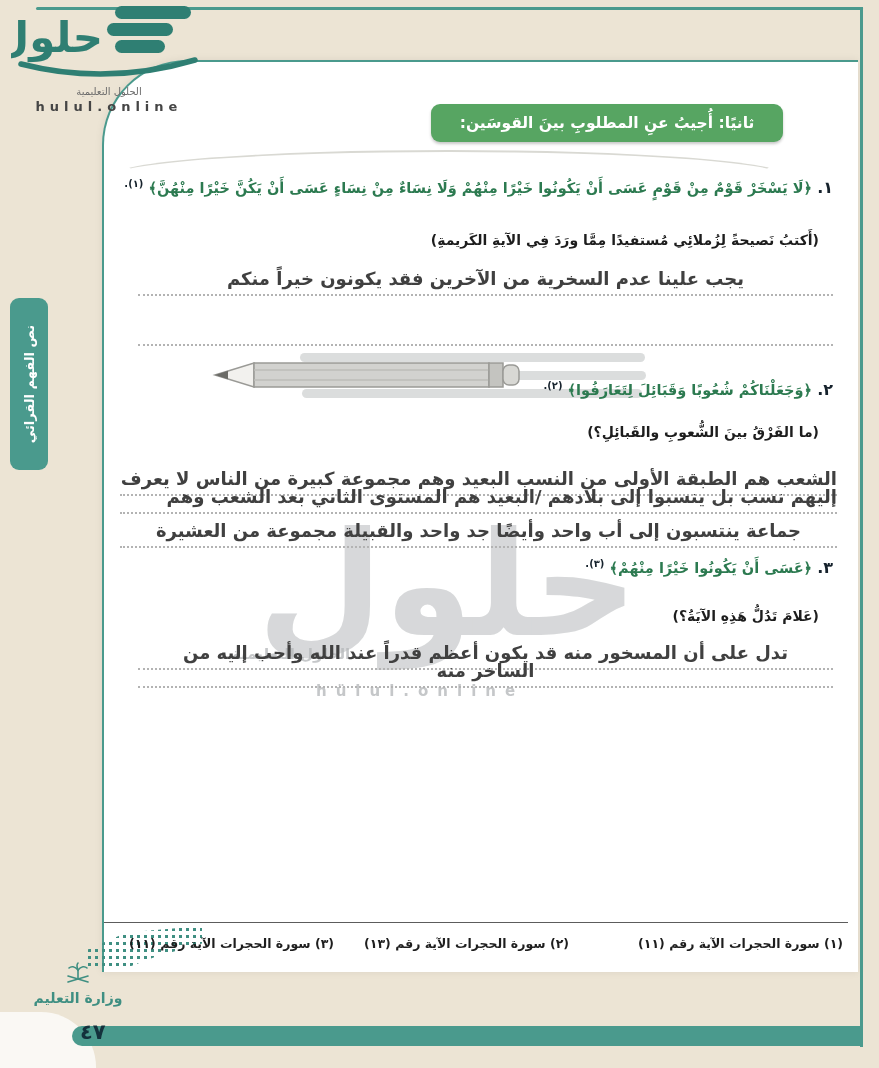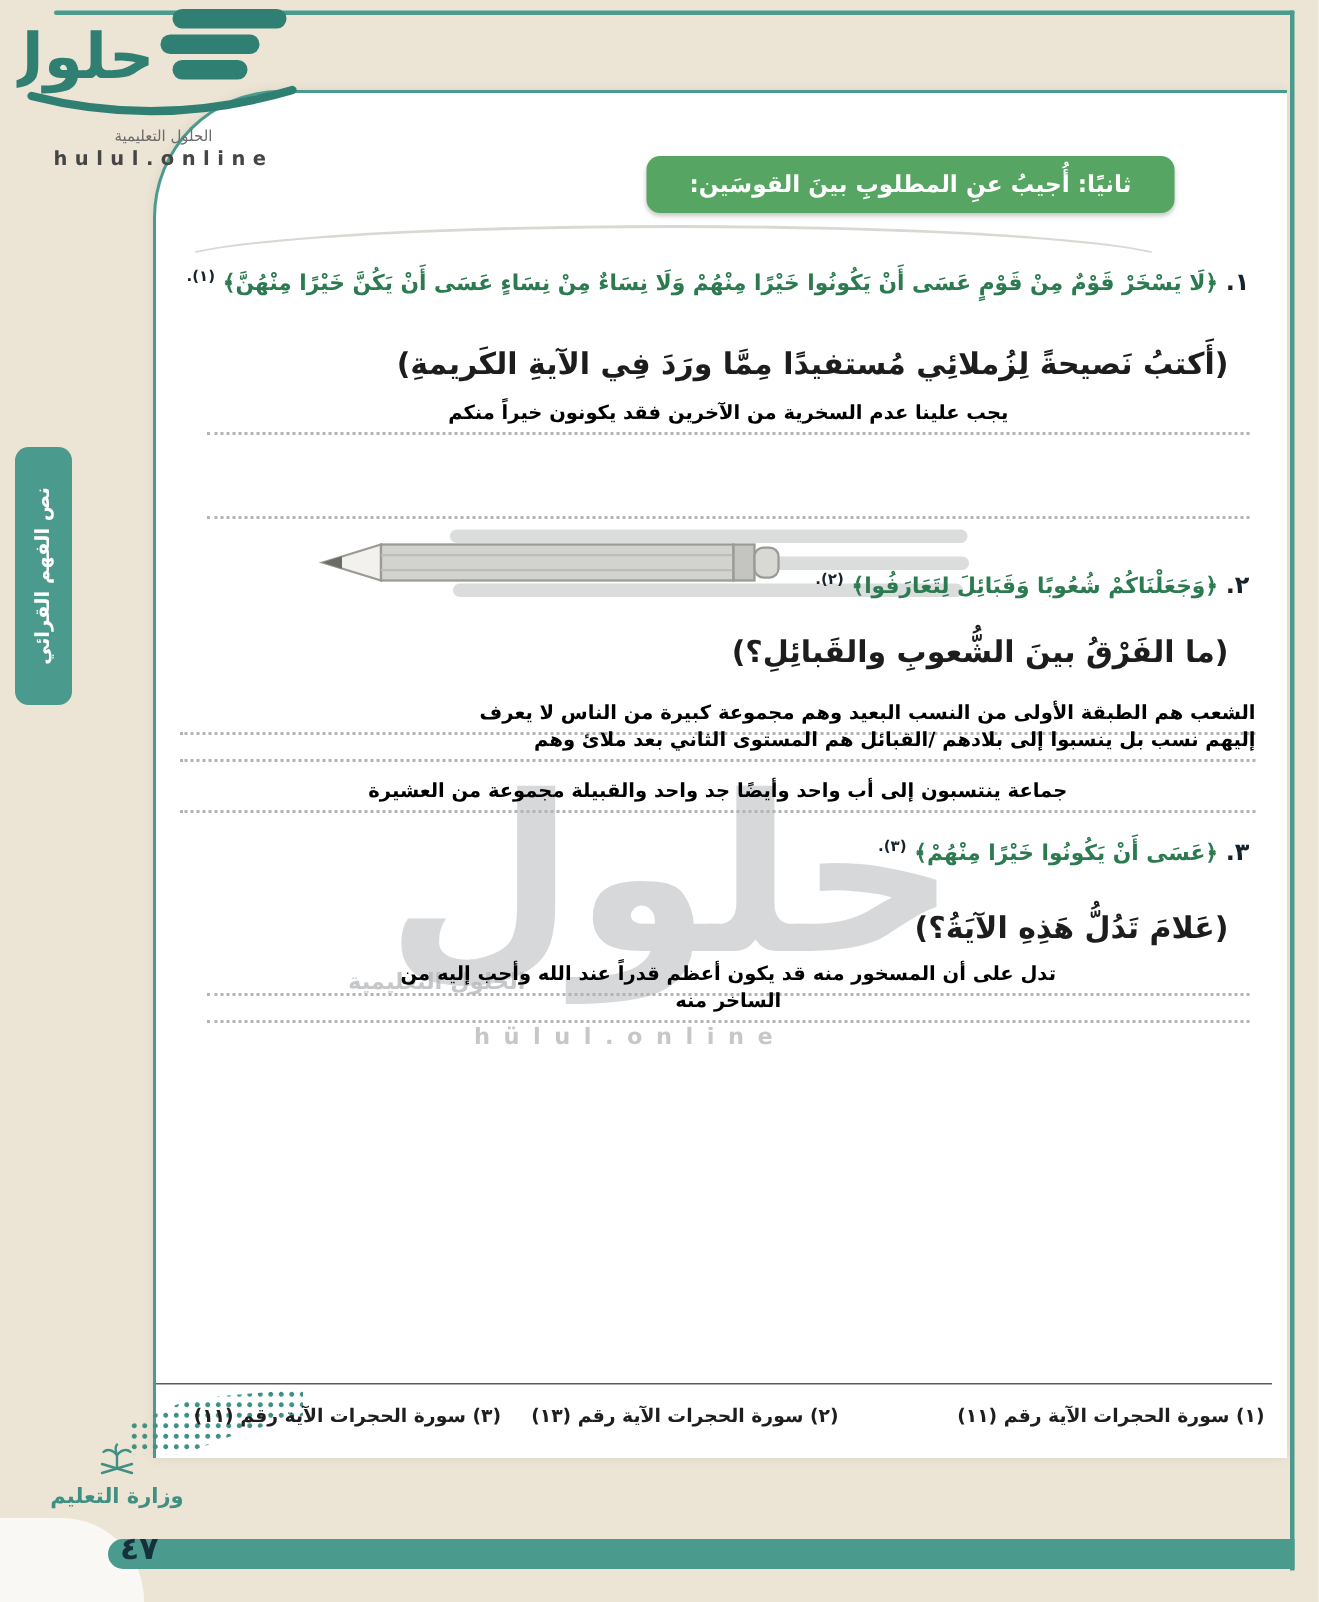--- a/index.html
+++ b/index.html
@@ -35,24 +35,24 @@
 
   .side-tab { left:10px; top:298px; width:38px; height:172px; background:#4a9a8d; border-radius:9px; z-index:4; }
   .side-tab-label { position:absolute; left:50%; top:50%;
     transform:translate(-50%,-50%) rotate(-90deg); white-space:nowrap;
     color:#fff; font-size:13px; font-weight:700; }
 
   .line { position:absolute; direction:rtl; white-space:nowrap; z-index:3; }
   .qnum { color:#16222c; font-weight:700; font-size:16px; }
   .verse { color:#2c7a50; font-weight:700; font-size:14.5px; }
   .fnref { color:#16222c; font-size:10px; font-weight:700; position:relative; top:-6px; }
-  .prompt { color:#1d1d1d; font-weight:700; font-size:20px; }
+  .prompt { color:#1d1d1d; font-weight:700; font-size:14px; }
 
   .ansline { position:absolute; direction:rtl; border-bottom:2px dotted #b3b3b3;
-    color:#000000; font-weight:700; font-size:13px; z-index:3; padding-bottom:5px;
+    color:#404040; font-weight:700; font-size:18px; z-index:3; padding-bottom:5px;
     white-space:nowrap; }
   .center { text-align:center; }
   .rightal { text-align:right; }
   .blankline { position:absolute; border-bottom:2px dotted #b3b3b3; z-index:3; }
 
   .wm { position:absolute; color:#b7babc; z-index:2; }
   .wm-word { left:225px; top:505px; width:445px; font-size:145px; font-weight:700; text-align:center; direction:rtl; line-height:1.1; opacity:.55; }
   .wm-tagline { left:232px; top:645px; font-size:15px; font-weight:700; direction:rtl; opacity:.8; }
   .wm-site { left:316px; top:682px; font-size:15px; letter-spacing:9px; font-weight:600; opacity:.8; }
 
@@ -136,37 +136,37 @@
 
 <div class="line" style="top:380px; right:46px;">
   <span class="qnum">٢.</span>
   <span class="verse">﴿وَجَعَلْنَاكُمْ شُعُوبًا وَقَبَائِلَ لِتَعَارَفُوا﴾</span>
   <span class="fnref">(٢).</span>
 </div>
 <div class="line" style="top:422px; right:60px;">
   <span class="prompt">(ما الفَرْقُ بينَ الشُّعوبِ والقَبائِلِ؟)</span>
 </div>
 <div class="ansline rightal" style="top:468px; left:120px; right:42px;">الشعب هم الطبقة الأولى من النسب البعيد وهم مجموعة كبيرة من الناس لا يعرف</div>
-<div class="ansline rightal" style="top:486px; left:120px; right:42px;">إليهم نسب بل ينسبوا إلى بلادهم /القبائل هم المستوى الثاني بعد ملائ وهم</div>
+<div class="ansline rightal" style="top:486px; left:120px; right:42px;">إليهم نسب بل ينسبوا إلى بلادهم /البعيد هم المستوى الثاني بعد الشعب وهم</div>
 <div class="ansline center" style="top:520px; left:120px; right:42px;">جماعة ينتسبون إلى أب واحد وأيضًا جد واحد والقبيلة مجموعة من العشيرة</div>
 
 <div class="line" style="top:558px; right:46px;">
   <span class="qnum">٣.</span>
   <span class="verse">﴿عَسَى أَنْ يَكُونُوا خَيْرًا مِنْهُمْ﴾</span>
   <span class="fnref">(٣).</span>
 </div>
 <div class="line" style="top:606px; right:60px;">
   <span class="prompt">(عَلامَ تَدُلُّ هَذِهِ الآيَةُ؟)</span>
 </div>
 <div class="ansline center" style="top:642px; left:138px; right:46px;">تدل على أن المسخور منه قد يكون أعظم قدراً عند الله وأحب إليه من</div>
 <div class="ansline center" style="top:660px; left:138px; right:46px;">الساخر منه</div>
 
 <div class="abs divider"></div>
 <div class="footnote" style="right:36px;">(١) سورة الحجرات الآية رقم (١١)</div>
-<div class="footnote" style="right:320px;text-align:center;">(٢) سورة الحجرات الآية رقم (١٣)</div>
+<div class="footnote" style="right:310px;text-align:center;">(٢) سورة الحجرات الآية رقم (١٣)</div>
 <div class="footnote" style="right:545px;">(٣) سورة الحجرات الآية رقم (١١)</div>
 
 <div class="abs dots-decor"></div>
 
 <div class="abs ministry">
   <svg width="26" height="24" viewBox="0 0 26 24">
     <g stroke="#3f8f82" stroke-width="1.6" fill="none" stroke-linecap="round">
       <path d="M13 8 V 16"></path>
       <path d="M13 8 C 10 4, 6 4, 4 6"></path>
       <path d="M13 8 C 16 4, 20 4, 22 6"></path>

